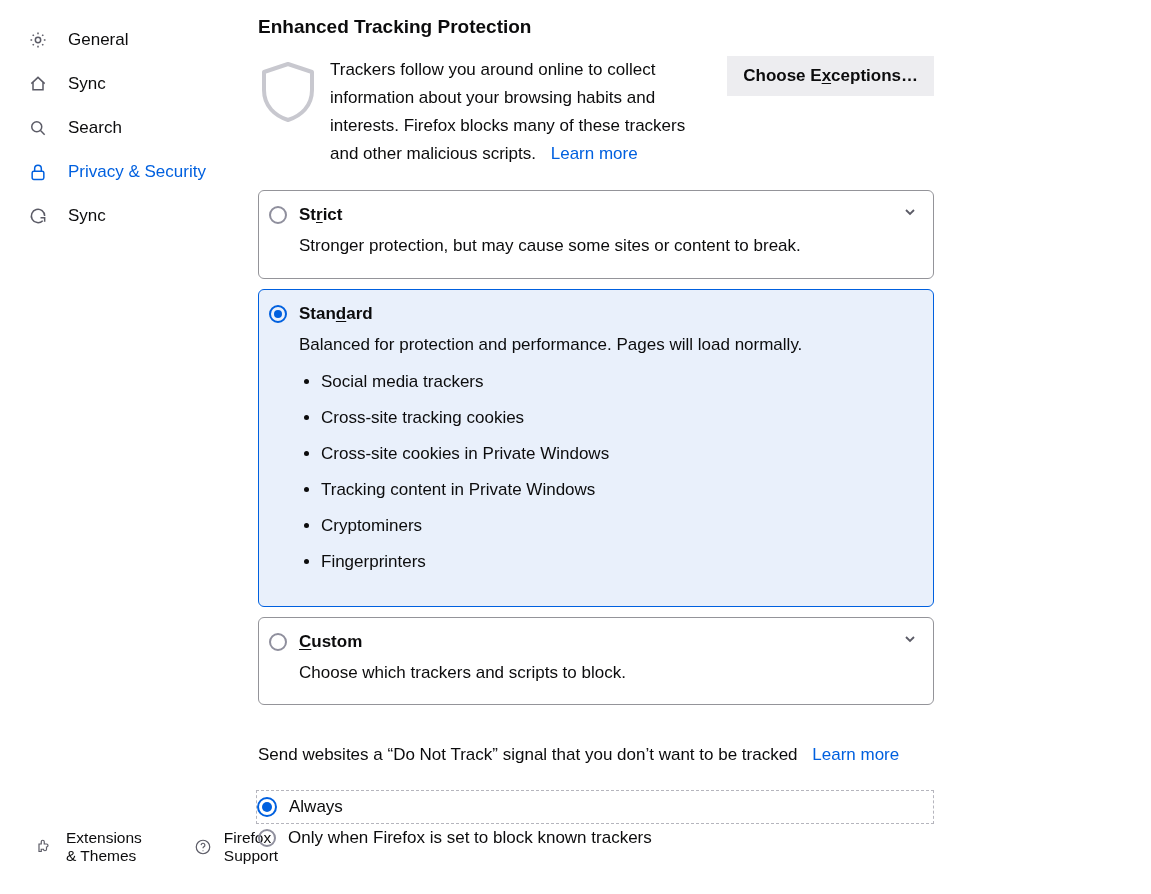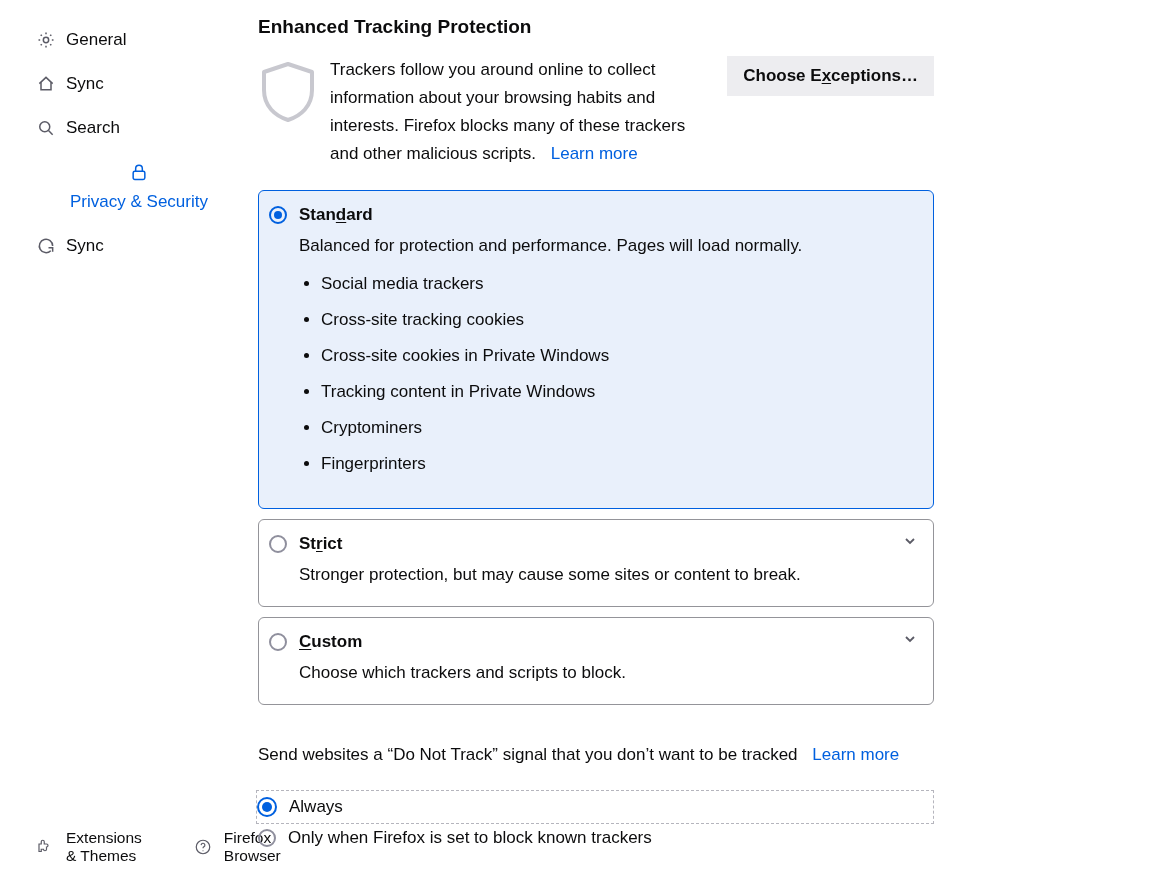--- a/index.html
+++ b/index.html
@@ -30,27 +30,27 @@
   .sidebar-bottom {
     display: flex;
     flex-direction: row;
     padding-bottom: 20px;
     font-size: 15.5px;
     color: #5a5a5f;
   }
   .sidebar-item {
     display: flex;
     align-items: center;
-    gap: 10px;
-    padding: 12px 16px 12px 36px;
+    gap: 20px;
+    padding: 12px 16px 12px 28px;
     cursor: pointer;
     color: #0c0c0d;
   }
   .sidebar-bottom .sidebar-item { padding: 9px 16px 9px 36px; gap: 12px; }
-  .sidebar-item.active { color: #0060df; flex-direction: column; }
+  .sidebar-item.active { color: #0060df; }
   .icon { width: 20px; height: 20px; flex: 0 0 20px; display:flex; align-items:center; justify-content:center; }
   .sidebar-bottom .icon { width: 18px; height: 18px; flex: 0 0 18px; }
   svg { display: block; }
 
   .main {
     flex: 1;
     padding: 16px 24px 0 0;
     max-width: 700px;
   }
   h1 {
@@ -194,21 +194,21 @@
         <span>Extensions &amp; Themes</span>
       </div>
       <div class="sidebar-item">
         <span class="icon">
           <svg viewBox="0 0 24 24" width="18" height="18" fill="none" stroke="#5b5b66" stroke-width="1.6">
             <circle cx="12" cy="12" r="9"></circle>
               <path d="M9.5 9.5a2.5 2.5 0 1 1 3.5 2.3c-.9.4-1 1-1 1.7"></path>
               <circle cx="12" cy="17" r="0.8" fill="#5b5b66" stroke="none"></circle>
           </svg>
         </span>
-        <span>Firefox Browser</span>
+        <span>Firefox Support</span>
       </div>
     </div>
   </nav>
 
   <main class="main">
     <h2>Enhanced Tracking Protection</h2>
 
     <div class="etp-header">
       <span class="shield-large">
         <svg viewBox="0 0 60 64" width="60" height="64" fill="none" stroke="#c8c8cf" stroke-width="4" stroke-linejoin="round">
@@ -217,20 +217,33 @@
       </span>
       <div class="etp-text">
         <span>Trackers follow you around online to collect information about your browsing habits and interests. Firefox blocks many of these trackers and other malicious scripts.</span>
         <a href="#" class="learn">Learn more</a>
       </div>
       <button class="btn">
         <span>Choose E</span><span class="underline-key">x</span><span>ceptions…</span>
       </button>
     </div>
 
+    <div class="radio-card">
+      <span class="chevron">
+        <svg viewBox="0 0 14 14" width="14" height="14" fill="none" stroke="#5b5b66" stroke-width="1.8">
+            <path d="m3 5 4 4 4-4"></path>
+          </svg>
+      </span>
+      <div class="radio-row">
+        <span class="radio"></span>
+        <span class="radio-title"><span>St</span><span class="underline-key">r</span><span>ict</span></span>
+      </div>
+      <div class="radio-sub">Stronger protection, but may cause some sites or content to break.</div>
+    </div>
+
     <div class="radio-card selected">
       <div class="radio-row">
         <span class="radio checked"></span>
         <span class="radio-title"><span>Stan</span><span class="underline-key">d</span><span>ard</span></span>
       </div>
       <div class="radio-sub">Balanced for protection and performance. Pages will load normally.</div>
       <ul class="feature-list">
         <li>Social media trackers</li>
         <li>Cross-site tracking cookies</li>
         <li>Cross-site cookies in Private Windows</li>
@@ -241,33 +254,20 @@
     </div>
 
     <div class="radio-card">
       <span class="chevron">
         <svg viewBox="0 0 14 14" width="14" height="14" fill="none" stroke="#5b5b66" stroke-width="1.8">
             <path d="m3 5 4 4 4-4"></path>
           </svg>
       </span>
       <div class="radio-row">
         <span class="radio"></span>
-        <span class="radio-title"><span>St</span><span class="underline-key">r</span><span>ict</span></span>
-      </div>
-      <div class="radio-sub">Stronger protection, but may cause some sites or content to break.</div>
-    </div>
-
-    <div class="radio-card">
-      <span class="chevron">
-        <svg viewBox="0 0 14 14" width="14" height="14" fill="none" stroke="#5b5b66" stroke-width="1.8">
-            <path d="m3 5 4 4 4-4"></path>
-          </svg>
-      </span>
-      <div class="radio-row">
-        <span class="radio"></span>
         <span class="radio-title"><span class="underline-key">C</span><span>ustom</span></span>
       </div>
       <div class="radio-sub">Choose which trackers and scripts to block.</div>
     </div>
 
     <div class="dnt">
       <div class="dnt-text">
         <span>Send websites a “Do Not Track” signal that you don’t want to be tracked</span>
         <a href="#" class="learn">Learn more</a>
       </div>

